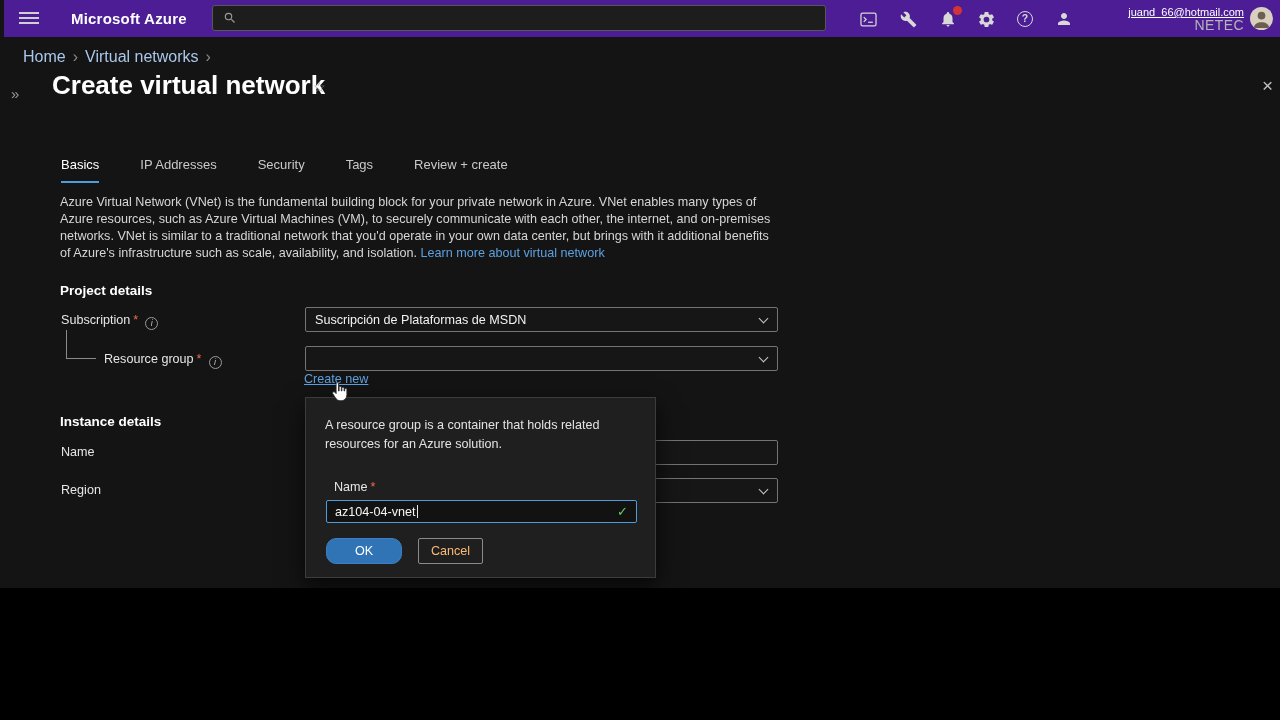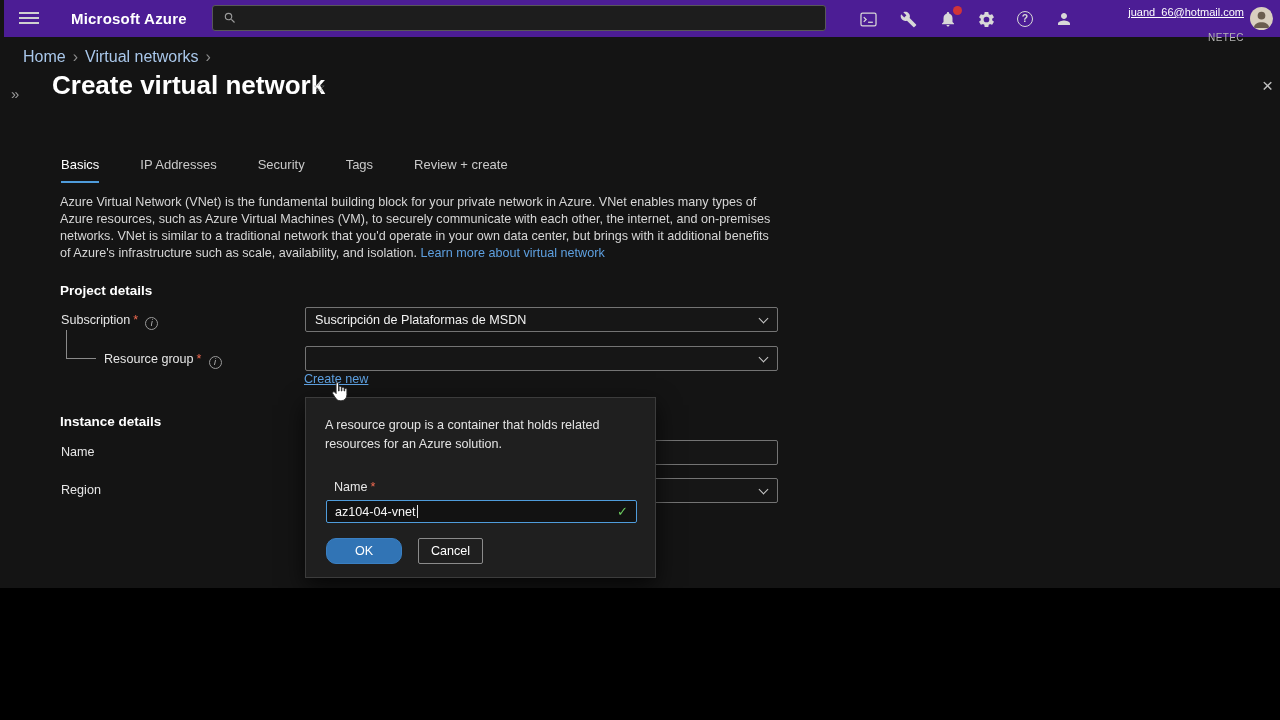--- a/index.html
+++ b/index.html
@@ -21,21 +21,21 @@
     border:1px solid #585858; border-radius:3px; display:flex; align-items:center; padding:0 10px; }
   #searchbox svg { margin-right:8px; flex:none; }
   #search-input { flex:1; background:transparent; border:0; outline:0; color:#bdbdbd; font-size:12.5px; font-family:inherit; }
   #search-input::placeholder { color:#9b9b9b; }
   .topicon { position:absolute; top:8px; width:22px; height:22px; display:flex; align-items:center; justify-content:center; color:#d8d8d8; cursor:pointer; }
   .badge { position:absolute; top:-2px; right:-3px; width:9px; height:9px; border-radius:50%; background:#d13438; }
   .help-circle { display:inline-block; width:16px; height:16px; border:1.5px solid #d8d8d8; border-radius:50%;
     color:#d8d8d8; font-size:10.5px; font-weight:700; line-height:13px; text-align:center; }
   #account { position:absolute; left:1095px; top:6px; width:145px; text-align:right; line-height:13px; cursor:pointer; }
   #account .email { font-size:11px; color:#fff;text-decoration:underline; }
-  #account .tenant { font-size:10px; color:#b5b5b5; letter-spacing:.4px;margin-top:12px; }
+  #account .tenant { font-size:14px; color:#b5b5b5; letter-spacing:.4px; }
   #avatar { position:absolute; left:1246px; top:7px; width:23px; height:23px; border-radius:50%;
     background:#d9cfc0; overflow:hidden; cursor:pointer; }
 
   
   #breadcrumb { position:absolute; left:23px; top:48px; font-size:16px; }
   #breadcrumb .crumb { color:#a9c7ea; cursor:pointer; }
   #breadcrumb .sep { margin:0 7px; color:#8a8a8a; }
   #expand-chevron { position:absolute; left:11px; top:85px; color:#9a9a9a; font-size:15px; cursor:pointer; }
   #page-title { position:absolute; left:52px; top:70px; font-size:26px; font-weight:700; color:#fff; }
   #fav-star { position:absolute; left:313px; top:79px; color:#8f8f8f; font-size:14px; cursor:pointer; }
@@ -80,21 +80,21 @@
   #popup .desc { position:absolute; left:19px; top:18px; width:312px; font-size:12.6px; line-height:19px; color:#e3e3e3; }
   #popup .nlabel { position:absolute; left:28px; top:82px; font-size:12.6px; color:#e6e6e6; }
   #popup .ninput { position:absolute; left:20px; top:102px; width:311px; height:23px; background:#121212;
     border:1px solid #4f9cdb; border-radius:2px; display:flex; align-items:center; padding:0 32px 0 8px;
     color:#f5f5f5; font-size:12.6px; cursor:text; }
   .caret { width:1px; height:13px; background:#e8e8e8; margin-left:1px; }
   .valid-check { position:absolute; right:8px; top:3px; color:#6ccb5f; font-size:13px; }
   #popup .btn-ok { position:absolute; left:20px; top:140px; width:76px; height:26px; background:#3174b5;
     border:1px solid #3a7fc2; border-radius:10px; color:#fff; font-size:12.6px; font-family:inherit; cursor:pointer; }
   #popup .btn-cancel { position:absolute; left:112px; top:140px; width:65px; height:26px; background:transparent;
-    border:1px solid #8b8b8b; border-radius:2px; color:#ffffff; font-size:12.6px; font-family:inherit; cursor:pointer; }
+    border:1px solid #8b8b8b; border-radius:2px; color:#fdba74; font-size:12.6px; font-family:inherit; cursor:pointer; }
 
   #cursor { position:absolute; left:330px; top:381px; z-index:60; pointer-events:none; }
 </style>
 </head>
 <body>
 
 <div id="page">
 
   <div id="topbar">
     <div id="hamburger">

